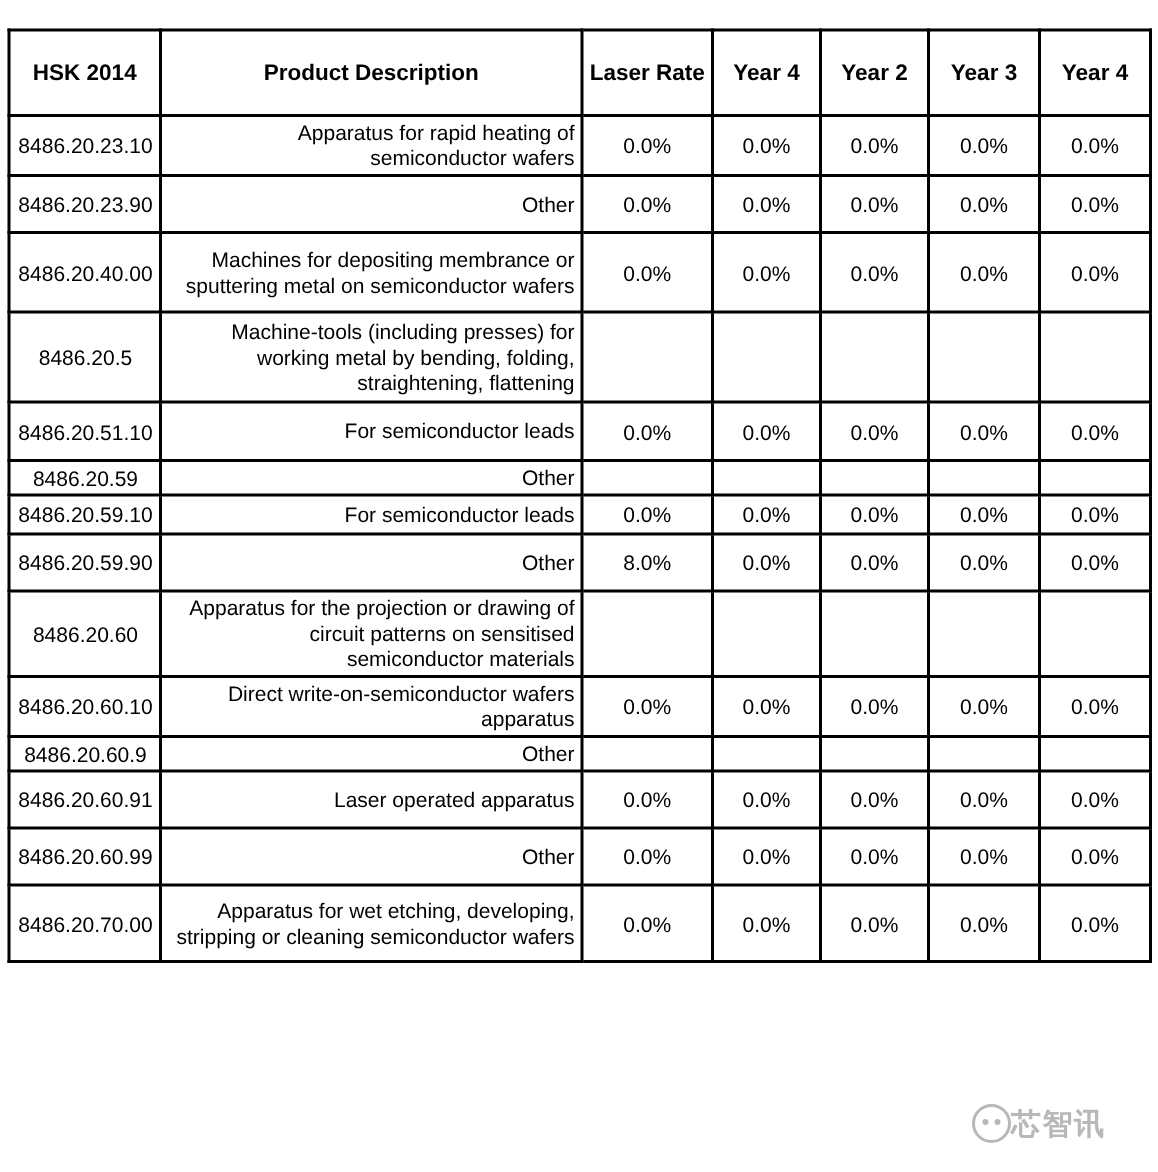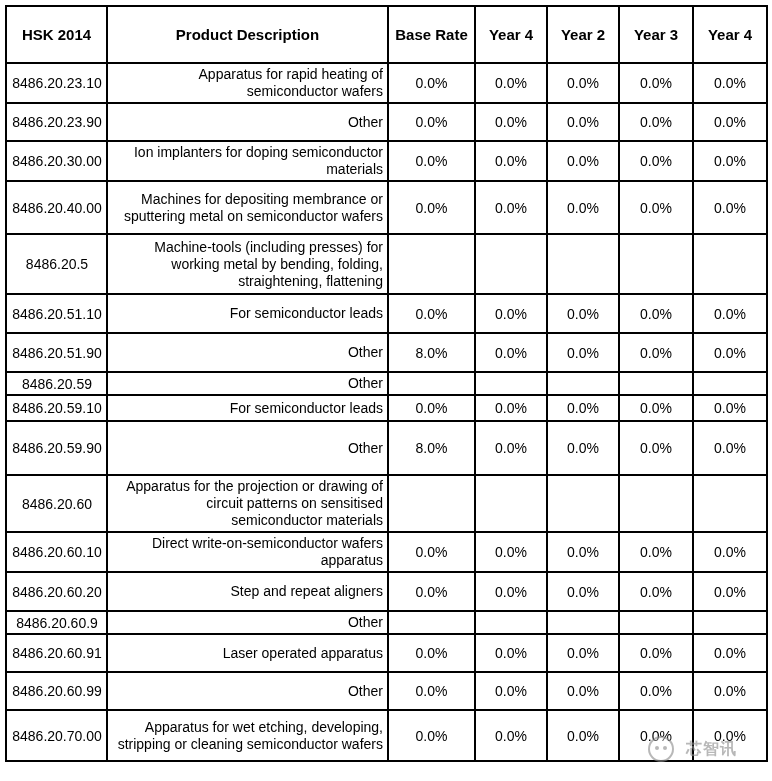--- a/index.html
+++ b/index.html
@@ -6,21 +6,21 @@
   html, body {
     width: 772px; height: 781px;
     background: #ffffff;
     overflow: hidden;
     position: relative;
     font-family: "Liberation Sans", sans-serif;
     color: #000;
   }
   table.tariff {
     position: absolute;
-    left: 5px; top: 5px;
+    left: 5px; top: 19px;
     width: 761px;
     border-collapse: collapse;
     table-layout: fixed;
   }
   table.tariff td, table.tariff th {
     border: 2px solid #000;
     vertical-align: middle;
     overflow: hidden;
   }
   th.hdr {
@@ -68,25 +68,25 @@
     content: "";
     position: absolute;
     width: 4px; height: 4px;
     border-radius: 50%;
     background: #8d8d8d;
     top: 8px;
   }
   .wm-logo::before { left: 5px; }
   .wm-logo::after { right: 5px; }
   .wm-text {
-    font-size: 16px;
+    font-size: 20px;
     font-weight: bold;
     color: #8d8d8d;
     letter-spacing: 1px;
-    margin-left: 12px;
+    margin-left: 0;
     white-space: nowrap;
     text-shadow: 0 0 1px rgba(255,255,255,0.7);
   }
 </style>
 </head>
 <body>
 
 <table class="tariff">
   <colgroup>
     <col style="width:101px">
@@ -94,21 +94,21 @@
     <col style="width:87px">
     <col style="width:72px">
     <col style="width:72px">
     <col style="width:74px">
     <col style="width:74px">
   </colgroup>
   <tbody>
       <tr style="height:57px">
     <th class="hdr">HSK 2014</th>
     <th class="hdr">Product Description</th>
-    <th class="hdr">Base Rate</th>
+    <th class="hdr">Laser Rate</th>
     <th class="hdr">Year 4</th>
     <th class="hdr">Year 2</th>
     <th class="hdr">Year 3</th>
     <th class="hdr">Year 4</th>
   </tr>
 
   <tr style="height:39px">
     <td class="code">8486.20.23.10</td>
     <td class="desc">Apparatus for rapid heating of semiconductor wafers</td>
     <td class="rate">0.0%</td>
@@ -121,29 +121,20 @@
   <tr style="height:38px">
     <td class="code">8486.20.23.90</td>
     <td class="desc">Other</td>
     <td class="rate">0.0%</td>
     <td class="rate">0.0%</td>
     <td class="rate">0.0%</td>
     <td class="rate">0.0%</td>
     <td class="rate">0.0%</td>
   </tr>
 
-  <tr style="height:39px">
-    <td class="code">8486.20.30.00</td>
-    <td class="desc">Ion implanters for doping semiconductor materials</td>
-    <td class="rate">0.0%</td>
-    <td class="rate">0.0%</td>
-    <td class="rate">0.0%</td>
-    <td class="rate">0.0%</td>
-    <td class="rate">0.0%</td>
-  </tr>
 
   <tr style="height:53px">
     <td class="code">8486.20.40.00</td>
     <td class="desc">Machines for depositing membrance or sputtering metal on semiconductor wafers</td>
     <td class="rate">0.0%</td>
     <td class="rate">0.0%</td>
     <td class="rate">0.0%</td>
     <td class="rate">0.0%</td>
     <td class="rate">0.0%</td>
   </tr>
@@ -162,29 +153,20 @@
   <tr style="height:39px">
     <td class="code">8486.20.51.10</td>
     <td class="desc">For semiconductor leads</td>
     <td class="rate">0.0%</td>
     <td class="rate">0.0%</td>
     <td class="rate">0.0%</td>
     <td class="rate">0.0%</td>
     <td class="rate">0.0%</td>
   </tr>
 
-  <tr style="height:39px">
-    <td class="code">8486.20.51.90</td>
-    <td class="desc">Other</td>
-    <td class="rate">8.0%</td>
-    <td class="rate">0.0%</td>
-    <td class="rate">0.0%</td>
-    <td class="rate">0.0%</td>
-    <td class="rate">0.0%</td>
-  </tr>
 
   <tr style="height:22px">
     <td class="code">8486.20.59</td>
     <td class="desc">Other</td>
     <td class="rate"></td>
     <td class="rate"></td>
     <td class="rate"></td>
     <td class="rate"></td>
     <td class="rate"></td>
   </tr>
@@ -192,21 +174,21 @@
   <tr style="height:26px">
     <td class="code">8486.20.59.10</td>
     <td class="desc">For semiconductor leads</td>
     <td class="rate">0.0%</td>
     <td class="rate">0.0%</td>
     <td class="rate">0.0%</td>
     <td class="rate">0.0%</td>
     <td class="rate">0.0%</td>
   </tr>
 
-  <tr style="height:54px">
+  <tr style="height:38px">
     <td class="code">8486.20.59.90</td>
     <td class="desc">Other</td>
     <td class="rate">8.0%</td>
     <td class="rate">0.0%</td>
     <td class="rate">0.0%</td>
     <td class="rate">0.0%</td>
     <td class="rate">0.0%</td>
   </tr>
 
   <tr style="height:56px">
@@ -222,29 +204,20 @@
   <tr style="height:39px">
     <td class="code">8486.20.60.10</td>
     <td class="desc">Direct write-on-semiconductor wafers apparatus</td>
     <td class="rate">0.0%</td>
     <td class="rate">0.0%</td>
     <td class="rate">0.0%</td>
     <td class="rate">0.0%</td>
     <td class="rate">0.0%</td>
   </tr>
 
-  <tr style="height:39px">
-    <td class="code">8486.20.60.20</td>
-    <td class="desc">Step and repeat aligners</td>
-    <td class="rate">0.0%</td>
-    <td class="rate">0.0%</td>
-    <td class="rate">0.0%</td>
-    <td class="rate">0.0%</td>
-    <td class="rate">0.0%</td>
-  </tr>
 
   <tr style="height:22px">
     <td class="code">8486.20.60.9</td>
     <td class="desc">Other</td>
     <td class="rate"></td>
     <td class="rate"></td>
     <td class="rate"></td>
     <td class="rate"></td>
     <td class="rate"></td>
   </tr>

